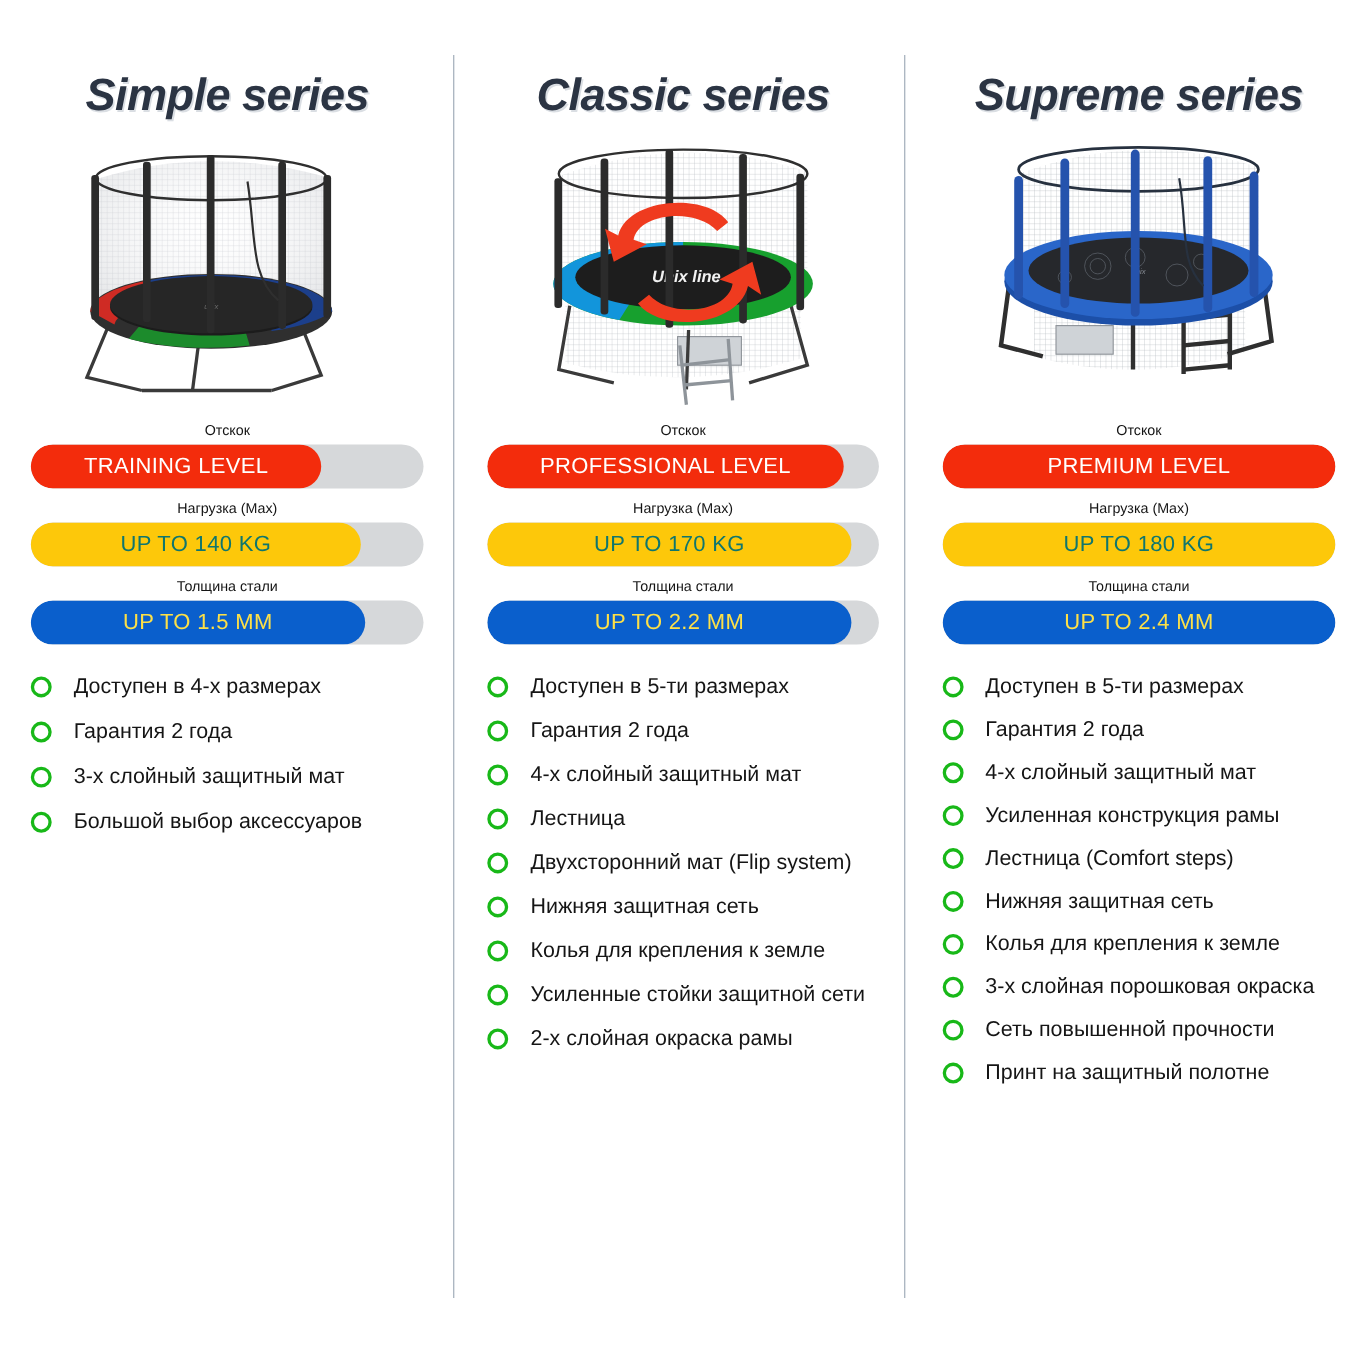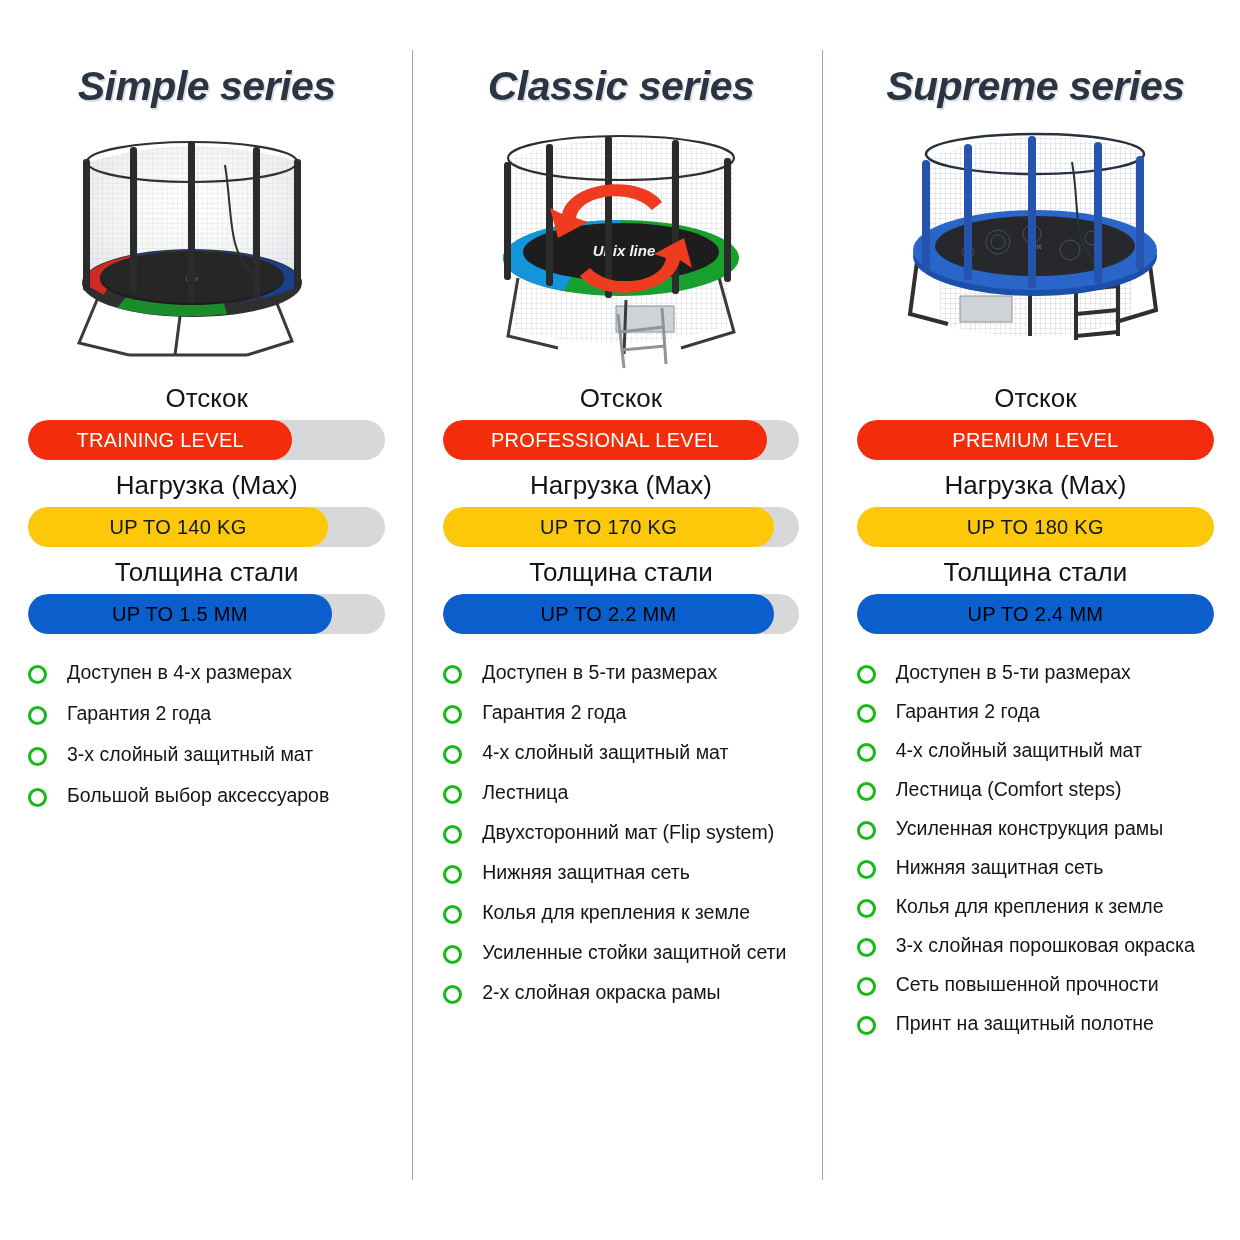--- a/index.html
+++ b/index.html
@@ -16,34 +16,34 @@
   .col-3{padding-left:30px;padding-right:26px;}
 
   .title{font-size:41px;font-weight:bold;font-style:italic;color:#2b3443;
          text-align:center;letter-spacing:-0.5px;margin:63px 0 0 0;
          text-shadow:1.5px 1.5px 0 rgba(150,160,175,0.35);white-space:nowrap;}
 
   .hero{height:255px;display:flex;align-items:flex-end;justify-content:center;
         margin-top:8px;}
   .hero svg{display:block;}
 
-  .metric-label{font-size:26px;color:#141414;text-align:center;margin:10px 0 6px 0;}
+  .metric-label{font-size:13px;color:#141414;text-align:center;margin:10px 0 6px 0;}
   .track{position:relative;height:40px;border-radius:20px;background:#d6d8da;overflow:hidden;}
   .fill{position:absolute;left:0;top:0;height:100%;border-radius:20px;
         display:flex;align-items:center;justify-content:center;}
   .fill span{font-size:20px;font-weight:normal;letter-spacing:0.3px;white-space:nowrap;}
   .f-red{background:#f32c0c;}
   .f-red span{color:#ffffff;}
   .f-yellow{background:#fdc80a;}
-  .f-yellow span{color:#0f172a;}
+  .f-yellow span{color:#0f766e;}
   .f-blue{background:#0a5fcc;}
-  .f-blue span{color:#000000;}
+  .f-blue span{color:#fde047;}
 
   .features{margin-top:26px;list-style:none;padding:0;}
-  .feature{display:flex;align-items:center;margin-bottom:15px;}
+  .feature{display:flex;align-items:flex-start;margin-bottom:15px;}
   .ring{flex:0 0 auto;width:19px;height:19px;border-radius:50%;
         border:3px solid #18b818;box-sizing:border-box;margin-top:3px;}
   .ftext{margin-left:20px;font-size:19.5px;line-height:25px;color:#151515;}
   .col-1 .feature{margin-bottom:16px;}
   .col-2 .feature{margin-bottom:15px;}
   .col-3 .feature{margin-bottom:14px;}
 </style>
 </head>
 <body>
 
@@ -348,25 +348,25 @@
         <li class="feature">
           <span class="ring"></span>
           <span class="ftext">Гарантия 2 года</span>
         </li>
         <li class="feature">
           <span class="ring"></span>
           <span class="ftext">4-х слойный защитный мат</span>
         </li>
         <li class="feature">
           <span class="ring"></span>
+          <span class="ftext">Усиленная конструкция рамы</span>
+        </li>
+        <li class="feature">
+          <span class="ring"></span>
           <span class="ftext">Лестница (Comfort steps)</span>
-        </li>
-        <li class="feature">
-          <span class="ring"></span>
-          <span class="ftext">Усиленная конструкция рамы</span>
         </li>
         <li class="feature">
           <span class="ring"></span>
           <span class="ftext">Нижняя защитная сеть</span>
         </li>
         <li class="feature">
           <span class="ring"></span>
           <span class="ftext">Колья для крепления к земле</span>
         </li>
         <li class="feature">

